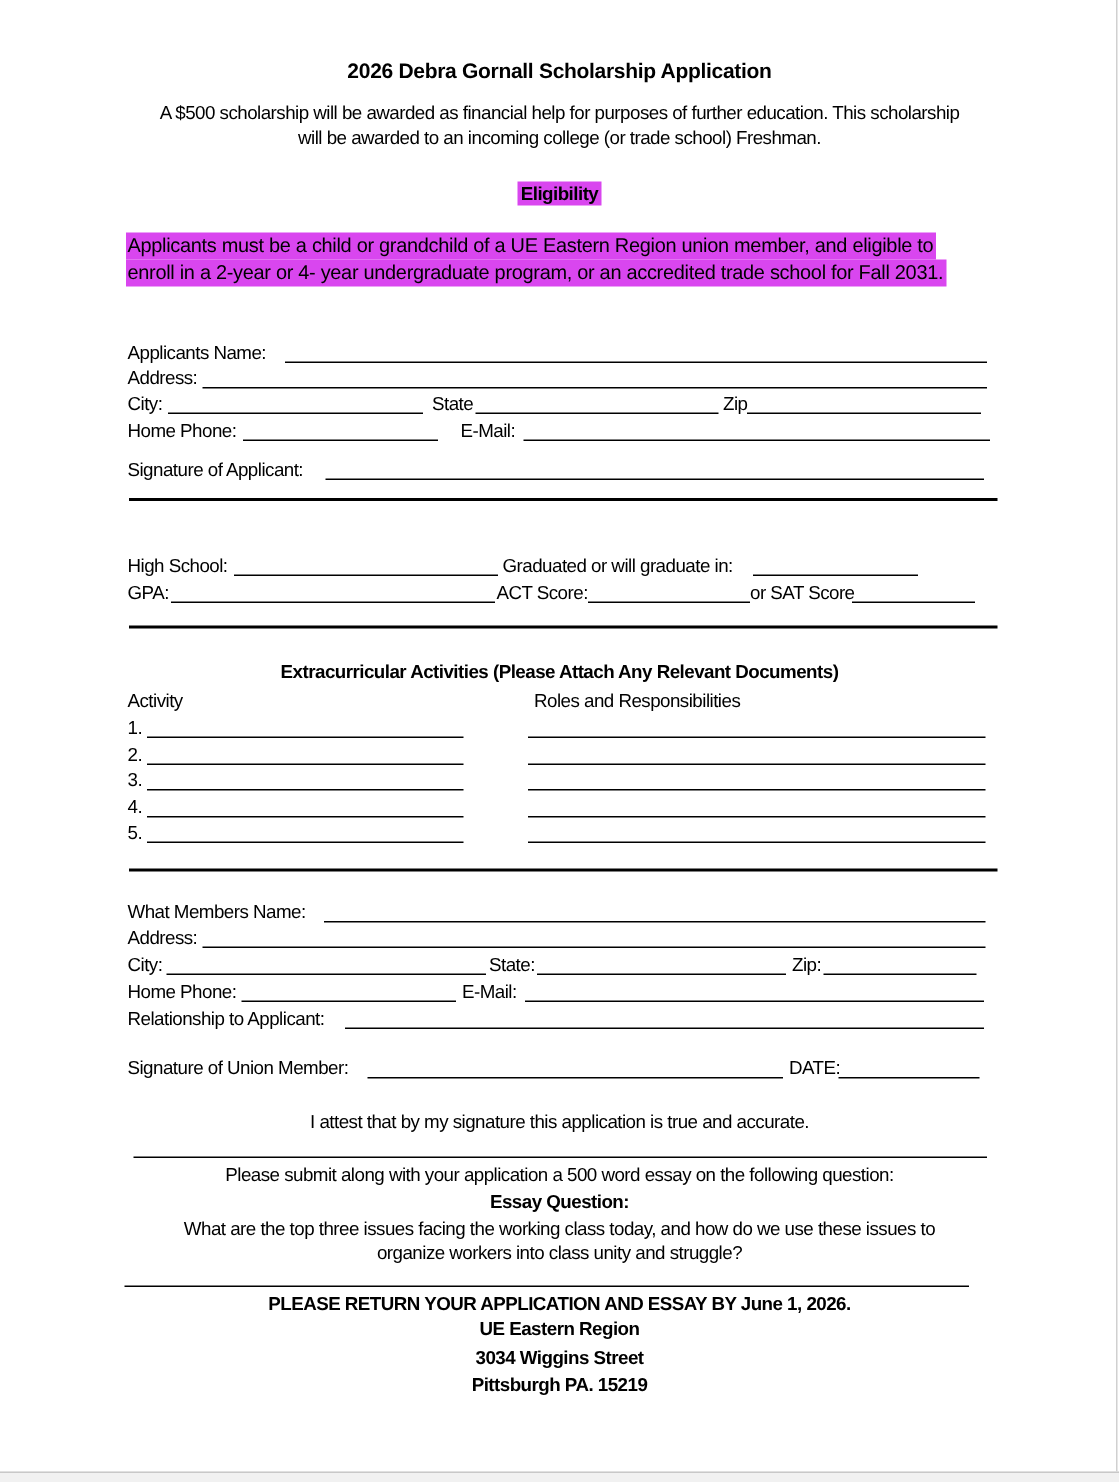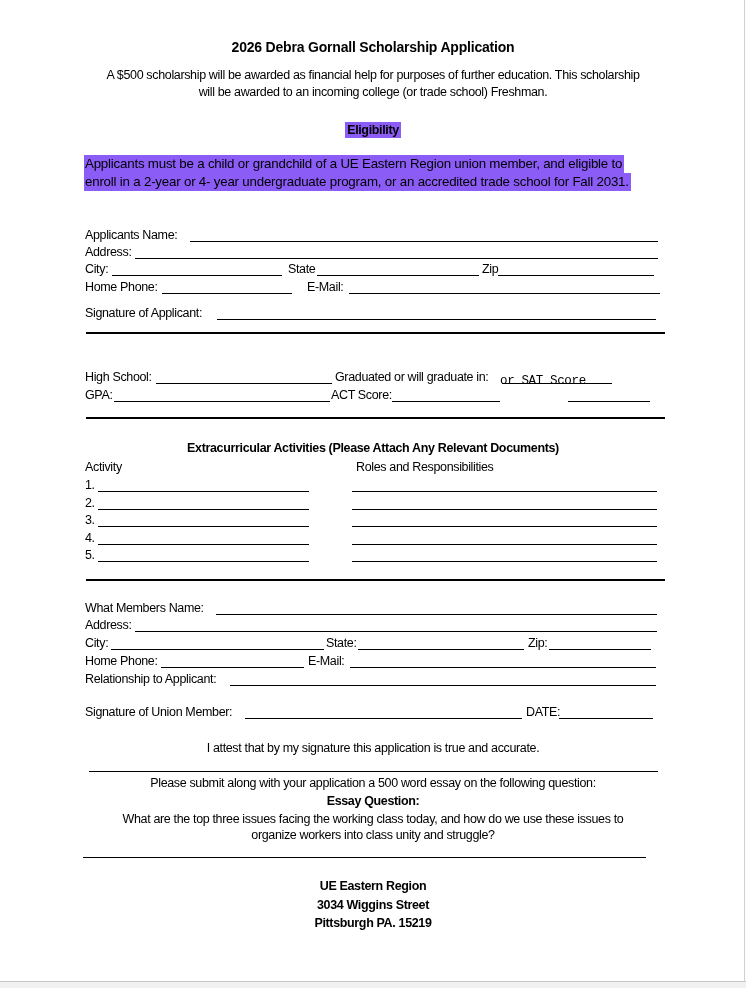--- a/index.html
+++ b/index.html
@@ -9,21 +9,21 @@
     font-family: "Liberation Sans", "DejaVu Sans", sans-serif;
     color: #000;
   }
   .page { position: absolute; left: 0; top: 0; width: 744px; height: 981px; background: #fff; border-right: 1px solid #d0d0d0; }
   .bottom-band { position: absolute; left: 0; top: 981px; width: 746px; height: 7px; background: #f1f1f1; border-top: 1px solid #c8c8c8; }
   .abs { position: absolute; white-space: nowrap; }
   .t { font-size: 12.5px; line-height: 16px; letter-spacing: -0.35px; }
   .c { text-align: center; left: 0; width: 746px; }
   .bold { font-weight: bold; }
   .title { font-size: 14px; font-weight: bold; letter-spacing: -0.2px; }
-  .hl { background: #8b5cf6; }
+  .hl { background: #d946ef; }
   .line { position: absolute; height: 0; border-top: 1px solid #000; }
   .rule { position: absolute; height: 2px; background: #000; }
   .field { position: absolute; height: 14px; border: none; border-bottom: 1px solid #000; background: transparent; padding: 0; font: inherit; }
   .lbl { position: absolute; font-size: 12.5px; line-height: 16px; letter-spacing: -0.35px; white-space: nowrap; }
 </style>
 </head>
 <body>
 
 <div class="page">
 
@@ -64,21 +64,21 @@
 
   <span class="lbl" style="top:369px; left:85px;">High School:</span>
   <input class="field" style="top: 369px; left: 156px; width: 176px;">
   <span class="lbl" style="top:369px; left:335px;">Graduated or will graduate in:</span>
   <input class="field" style="top: 369px; left: 502px; width: 110px;">
 
   <span class="lbl" style="top:387px; left:85px;">GPA:</span>
   <input class="field" style="top: 387px; left: 114px; width: 216px;">
   <span class="lbl" style="top:387px; left:331px;">ACT Score:</span>
   <input class="field" style="top: 387px; left: 392px; width: 108px;">
-  <span class="lbl" style="top:373px; left:500px;font-family:Liberation Mono, monospace;">or SAT Score</span>
+  <span class="lbl" style="top:387px; left:500px;">or SAT Score</span>
   <input class="field" style="top: 387px; left: 568px; width: 82px;">
 
   <div class="rule" style="top:417px; left:86px; width:579px;"></div>
 
   <div class="abs c t bold" style="top:440px;">Extracurricular Activities (Please Attach Any Relevant Documents)</div>
   <span class="lbl" style="top:459px; left:85px;">Activity</span>
   <span class="lbl" style="top:459px; left:356px;">Roles and Responsibilities</span>
 
   <div id="activity-rows">
       <span class="lbl" style="top: 477px; left: 85px;">1.</span>
@@ -128,18 +128,19 @@
 
   <div class="abs c t" style="top:740px;">I attest that by my signature this application is true and accurate.</div>
   <div class="line" style="top:771px; left:89px; width:569px;"></div>
 
   <div class="abs c t" style="top:775px;">Please submit along with your application a 500 word essay on the following question:</div>
   <div class="abs c t bold" style="top:793px;">Essay Question:</div>
   <div class="abs c t" style="top:811px;">What are the top three issues facing the working class today, and how do we use these issues to</div>
   <div class="abs c t" style="top:827px;">organize workers into class unity and struggle?</div>
   <div class="line" style="top:857px; left:83px; width:563px;"></div>
 
+  <div class="abs c t bold" style="top:861px;">PLEASE RETURN YOUR APPLICATION AND ESSAY BY June 1, 2026.</div>
   <div class="abs c t bold" style="top:878px;">UE Eastern Region</div>
   <div class="abs c t bold" style="top:897px;">3034 Wiggins Street</div>
   <div class="abs c t bold" style="top:915px;">Pittsburgh PA. 15219</div>
 </div>
 
 <div class="bottom-band"></div>
 
 </body></html>

